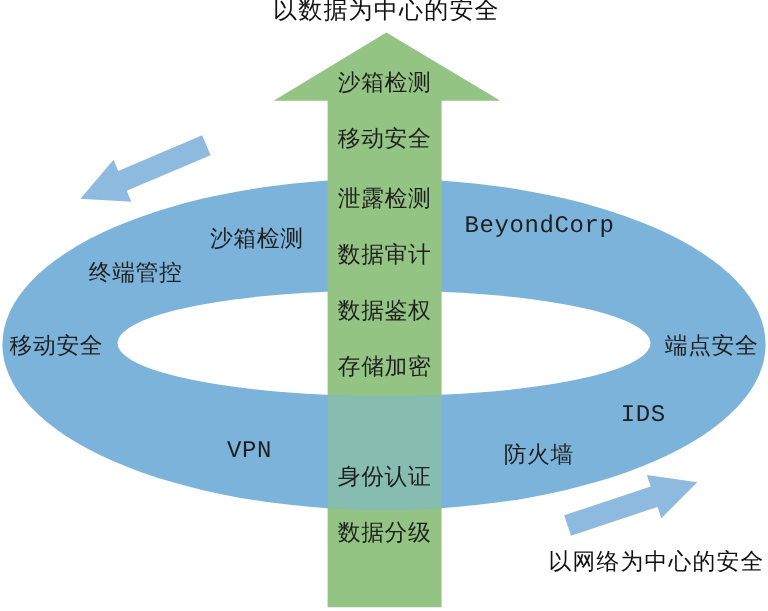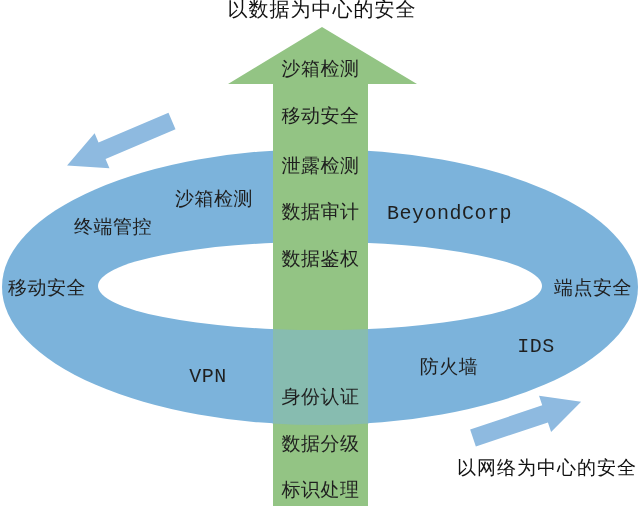--- a/index.html
+++ b/index.html
@@ -23,25 +23,25 @@
   
   .al{left:272px;width:97px;}
   .al0{top:58px}.al1{top:105px}.al2{top:155px}.al3{top:201px}.al4{top:248px}
   .al5{top:295px}.al6{top:340px}.al7{top:386px}.al8{top:433px}.al9{top:479px}
   
   .rl0{left:164px;top:188px}
   .rl1{left:63px;top:216px}
   .rl2{left:-3px;top:277px}
   .rl3{left:58px;top:332px}
   .rl4{left:158px;top:365px;font-size:20px}
-  .rl5{left:387px;top:202px;width:116px;font-size:20px}
+  .rl5{left:387px;top:177px;width:116px;font-size:20px}
   .rl6{left:491px;top:225px;font-size:20px}
   .rl7{left:543px;top:277px}
   .rl8{left:486px;top:335px;font-size:20px}
-  .rl9{left:399px;top:356px}
+  .rl9{left:399px;top:368px}
 </style>
 </head>
 <body>
 
 <div class="stage">
 
   <svg width="640" height="509" viewBox="0 0 640 509">
     <defs>
       <clipPath id="frontBandClip">
         <rect x="272" y="287" width="97" height="142"></rect>
@@ -65,23 +65,23 @@
   </svg>
 
   <div class="title title-top">以数据为中心的安全</div>
   <div class="title title-br">以网络为中心的安全</div>
 
   <div class="lbl al al0">沙箱检测</div>
   <div class="lbl al al1">移动安全</div>
   <div class="lbl al al2">泄露检测</div>
   <div class="lbl al al4">数据鉴权</div>
   <div class="lbl al al3">数据审计</div>
+  <div class="lbl al al5">存储加密</div>
   <div class="lbl al al7">身份认证</div>
   <div class="lbl al al8">数据分级</div>
-  <div class="lbl al al9">标识处理</div>
 
   <div class="lbl rl0">沙箱检测</div>
   <div class="lbl rl1">终端管控</div>
   <div class="lbl rl2">移动安全</div>
   <div class="lbl rl4">VPN</div>
   <div class="lbl rl5">BeyondCorp</div>
   <div class="lbl rl7">端点安全</div>
   <div class="lbl rl8">IDS</div>
   <div class="lbl rl9">防火墙</div>
 

